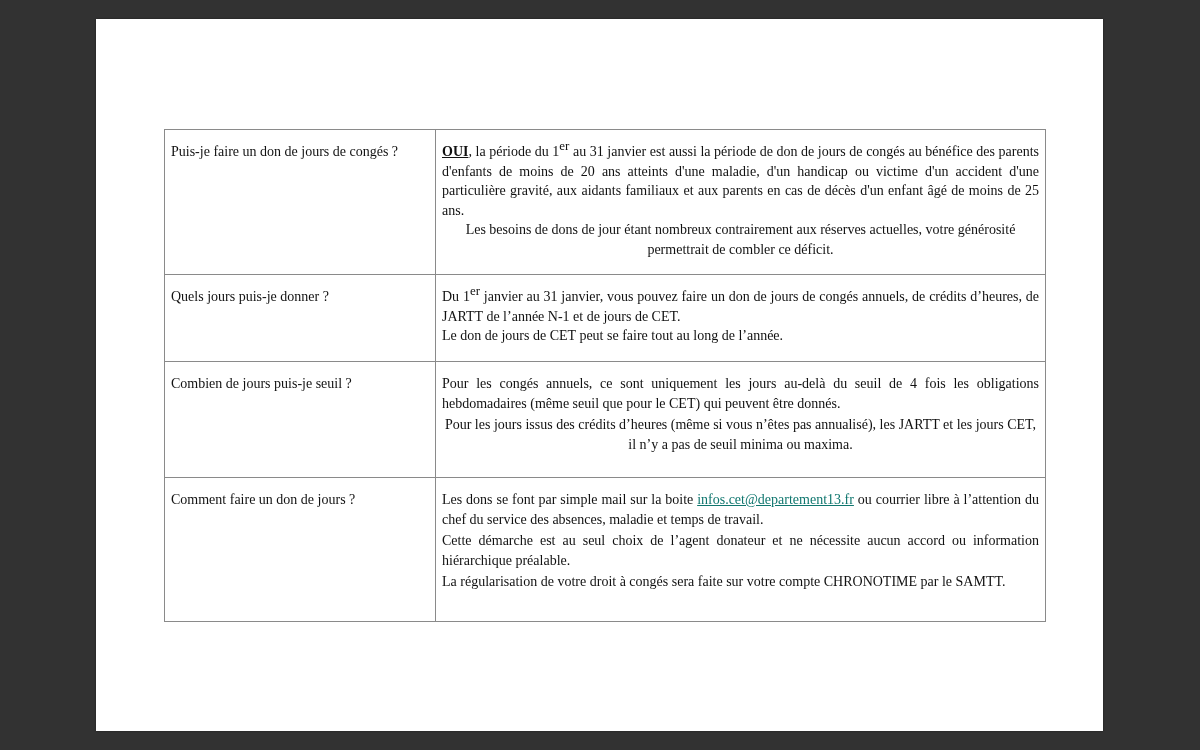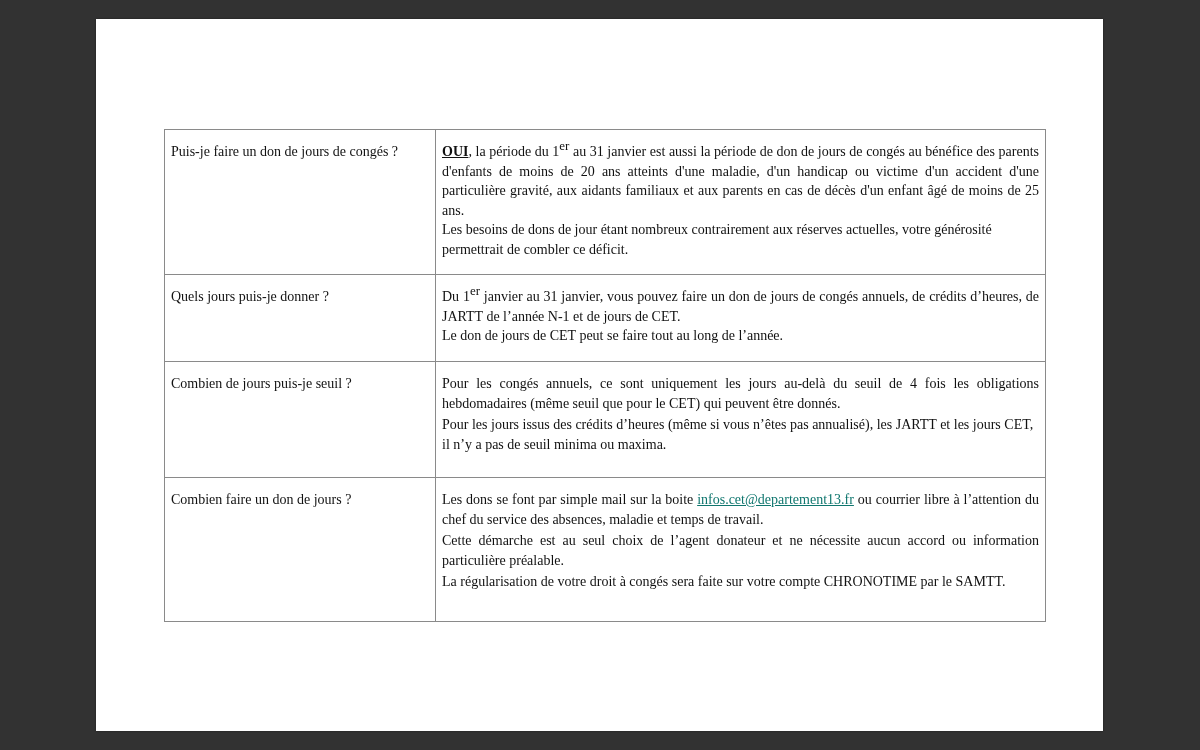--- a/index.html
+++ b/index.html
@@ -4,21 +4,21 @@
 <style>
   html, body { margin:0; padding:0; }
   body { width:1200px; height:750px; background:#323232; position:relative; overflow:hidden; font-family:"Liberation Serif", "DejaVu Serif", serif; color:#111; }
   .page { position:absolute; left:96px; top:19px; width:1007px; height:712px; background:#fff; box-shadow:0 0 2px rgba(0,0,0,0.4); }
   table.faq { position:absolute; left:68px; top:110px; width:882px; border-collapse:collapse; font-size:14px; line-height:19.5px; }
   table.faq td { border:1px solid #8a8a8a; vertical-align:top; }
   td.q { width:258px; padding:12px 6px 12px 6px; font-weight:normal; }
   td.a { padding:12px 6px 13px 6px; text-align:justify; }
   td.a p { margin:0; }
   td.a p + p.gap { margin-top:2px; }
-  .left { text-align:left; }
+  .left { text-align:center; }
   sup { font-size:13px; line-height:0; vertical-align:6px; }
   .oui { font-weight:bold; text-decoration:underline; }
   .bold { font-weight:normal; }
   a.mail { color:#0f766e; text-decoration:underline; }
   tr.r1 td { height:119px; }
   tr.r2 td { height:61px; }
   tr.r3 td { height:90px; }
   tr.r4 td { height:118px; }
 </style>
 </head>
@@ -42,22 +42,22 @@
       </td>
     </tr>
     <tr class="r3">
       <td class="q">Combien de jours puis-je seuil ?</td>
       <td class="a">
         <p>Pour les congés annuels, ce sont uniquement les jours au-delà du seuil de 4 fois les obligations hebdomadaires (même seuil que pour le CET) qui peuvent être donnés.</p>
         <p class="gap left">Pour les jours issus des crédits d’heures (même si vous n’êtes pas annualisé), les JARTT et les jours CET, il n’y a pas de seuil minima ou maxima.</p>
       </td>
     </tr>
     <tr class="r4">
-      <td class="q">Combien faire un don de jours ?</td>
+      <td class="q">Comment faire un don de jours ?</td>
       <td class="a">
         <p><span>Les dons se font par simple mail sur la boite </span><a class="mail">infos.cet@departement13.fr</a><span> ou courrier libre à l’attention du chef du service des absences, maladie et temps de travail.</span></p>
-        <p class="gap">Cette démarche est au seul choix de l’agent donateur et ne nécessite aucun accord ou information particulière préalable.</p>
+        <p class="gap">Cette démarche est au seul choix de l’agent donateur et ne nécessite aucun accord ou information hiérarchique préalable.</p>
         <p class="gap">La régularisation de votre droit à congés sera faite sur votre compte CHRONOTIME par le SAMTT.</p>
       </td>
     </tr>
   </tbody>
     </table>
 </div>
 
 </body></html>

